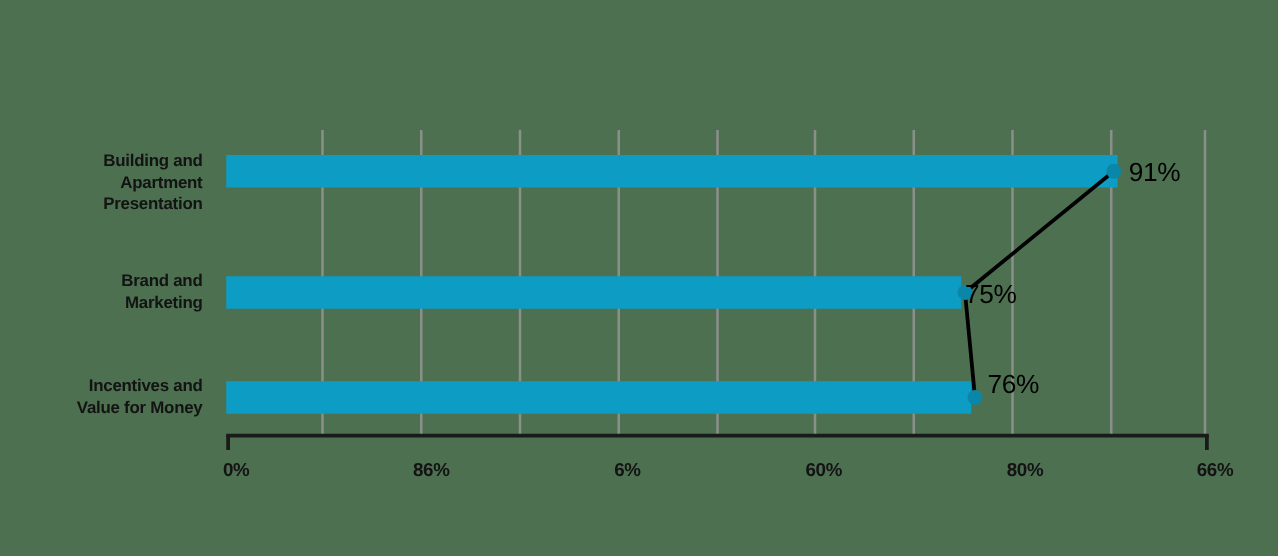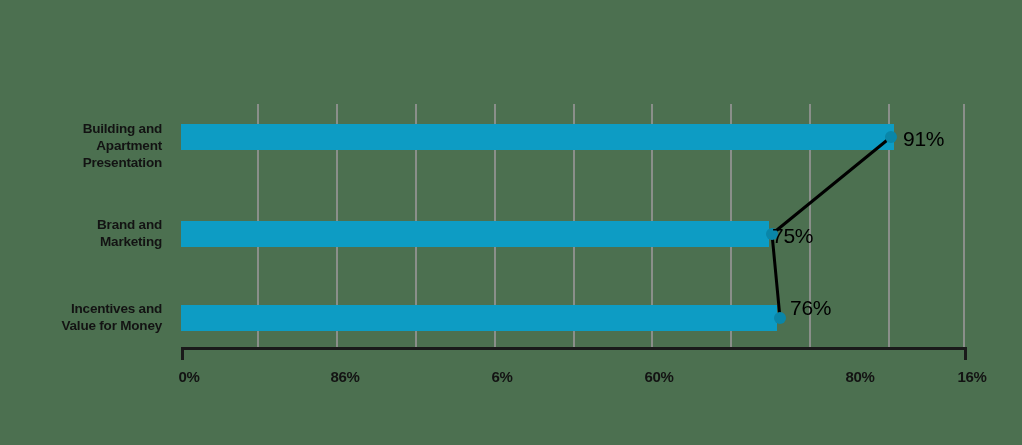--- a/index.html
+++ b/index.html
@@ -153,17 +153,17 @@
     </div>
 
     <div class="value-label" style="left:903px; top:127px;">91%</div>
     <div class="value-label" style="left:772px; top:224px;">75%</div>
     <div class="value-label" style="left:790px; top:296px;">76%</div>
 
     <div class="tick-label" style="left:189px;">0%</div>
     <div class="tick-label" style="left:345px;">86%</div>
     <div class="tick-label" style="left:502px;">6%</div>
     <div class="tick-label" style="left:659px;">60%</div>
-    <div class="tick-label" style="left:860px;text-align:center;">80%</div>
-    <div class="tick-label" style="left:972px;">16%</div>
+    <div class="tick-label" style="left:820px;text-align:center;">80%</div>
+    <div class="tick-label" style="left:972px;">66%</div>
 
   </div>
 </div>
 
 </body></html>

